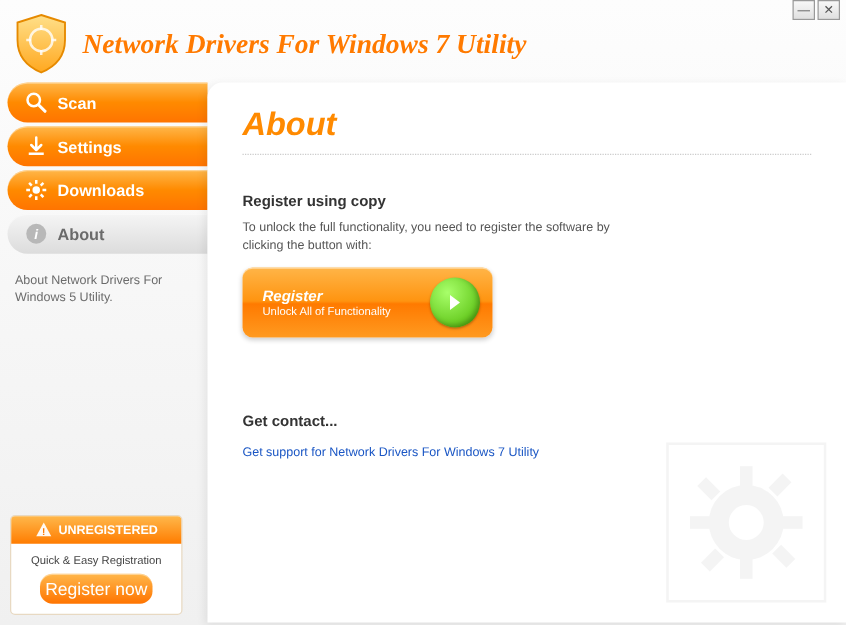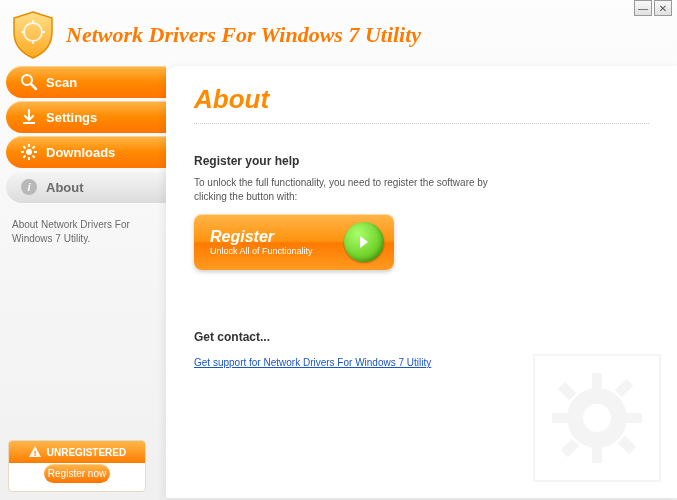--- a/index.html
+++ b/index.html
@@ -80,21 +80,21 @@
   background: linear-gradient(to bottom, #ffb74a, #ff7c00);
   border-radius: 3px 3px 0 0;
   display: flex; align-items: center; justify-content: center;
   gap: 5px; color: #fff; font-size: 10px; font-weight: bold;
 }
 .warn-tri { width: 14px; height: 14px; }
 .quick-text { font-size: 9px; color: #444; margin: 8px 0 6px; }
 .reg-now-btn {
   display: inline-block;
   background: linear-gradient(to bottom, #ffb74a, #ff7400);
-  color: #fff; font-size: 10px;
+  color: #fff; font-size: 14px;
   padding: 4px 4px; border-radius: 10px;
   cursor: pointer;
   box-shadow: inset 0 1px 0 rgba(255,255,255,0.4);
 }
 .content {
   flex: 1; background: #fff;
   border-radius: 12px 0 0 0;
   margin-top: 0px;
   box-shadow: -2px 2px 8px rgba(0,0,0,0.08);
   padding: 18px 28px 18px 28px;
@@ -120,32 +120,32 @@
   width: 200px; height: 56px;
   background: linear-gradient(to bottom, #ffb548 0%, #ff9410 48%, #ff7a00 52%, #ff9a20 100%);
   border-radius: 8px;
   display: flex; align-items: center;
   padding: 0 10px 0 16px;
   cursor: pointer; position: relative;
   box-shadow: 0 2px 4px rgba(0,0,0,0.2), inset 0 1px 0 rgba(255,255,255,0.5);
   margin-bottom: 60px;
 }
 .register-btn .rb-text { color: #fff; }
-.rb-title { font-size: 16px; font-weight: bold; font-style: italic; }
+.rb-title { font-size: 12px; font-weight: bold; font-style: italic; }
 .rb-sub { font-size: 9px; }
 .rb-arrow {
   width: 40px; height: 40px; margin-left: auto;
   border-radius: 50%;
   background: radial-gradient(circle at 35% 30%, #a8ff6a, #4bb400);
   display: flex; align-items: center; justify-content: center;
   box-shadow: inset -2px -2px 4px rgba(0,0,0,0.25), 0 1px 2px rgba(0,0,0,0.3);
 }
 .support-link {
   font-size: 10px; color: #1a56c4;
-  text-decoration: underline; cursor: pointer;
+  cursor: pointer;
 }
 .gear-bg {
   position: absolute; right: 15px; bottom: 15px;
   width: 130px; height: 130px;
   opacity: 0.28;
 }
 .gear-bg svg { width: 100%; height: 100%; }
 </style>
 </head>
 <body>
@@ -219,27 +219,27 @@
       <div class="nav-tab active">
         <span class="nav-icon">
           <svg viewBox="0 0 18 18">
               <circle cx="9" cy="9" r="8" fill="#b8b8b8"></circle>
               <text x="9" y="13" text-anchor="middle" font-size="11" font-style="italic" font-weight="bold" fill="#fff">i</text>
             </svg>
         </span>
         <span>About</span>
       </div>
     </div>
-    <div class="sidebar-text">About Network Drivers For Windows 7 Utility.</div>
+    <div class="sidebar-text">About Network Drivers For Windows 5 Utility.</div>
   </div>
 
   <div class="content">
     <div class="page-title">About</div>
 
-    <div class="section-title">Register your help</div>
+    <div class="section-title">Register using copy</div>
     <div class="section-text">To unlock the full functionality, you need to register the software by clicking the button with:</div>
 
     <div class="register-btn">
       <div class="rb-text">
         <div class="rb-title">Register</div>
         <div class="rb-sub">Unlock All of Functionality</div>
       </div>
       <div class="rb-arrow">
         <svg width="20" height="20" viewBox="0 0 20 20">
             <path d="M6 4 L14 10 L6 16 Z" fill="#fff"></path>
@@ -273,14 +273,15 @@
 <div class="footer-box">
   <div class="unreg-bar">
     <span class="warn-tri">
       <svg viewBox="0 0 14 14">
           <path d="M7 1 L13 12 L1 12 Z" fill="#fff" opacity="0.95"></path>
           <text x="7" y="11" text-anchor="middle" font-size="8" fill="#ff7a00" font-weight="bold">!</text>
         </svg>
     </span>
     <span>UNREGISTERED</span>
   </div>
+  <div class="quick-text">Quick &amp; Easy Registration</div>
   <div class="reg-now-btn">Register now</div>
 </div>
 
 </body></html>

